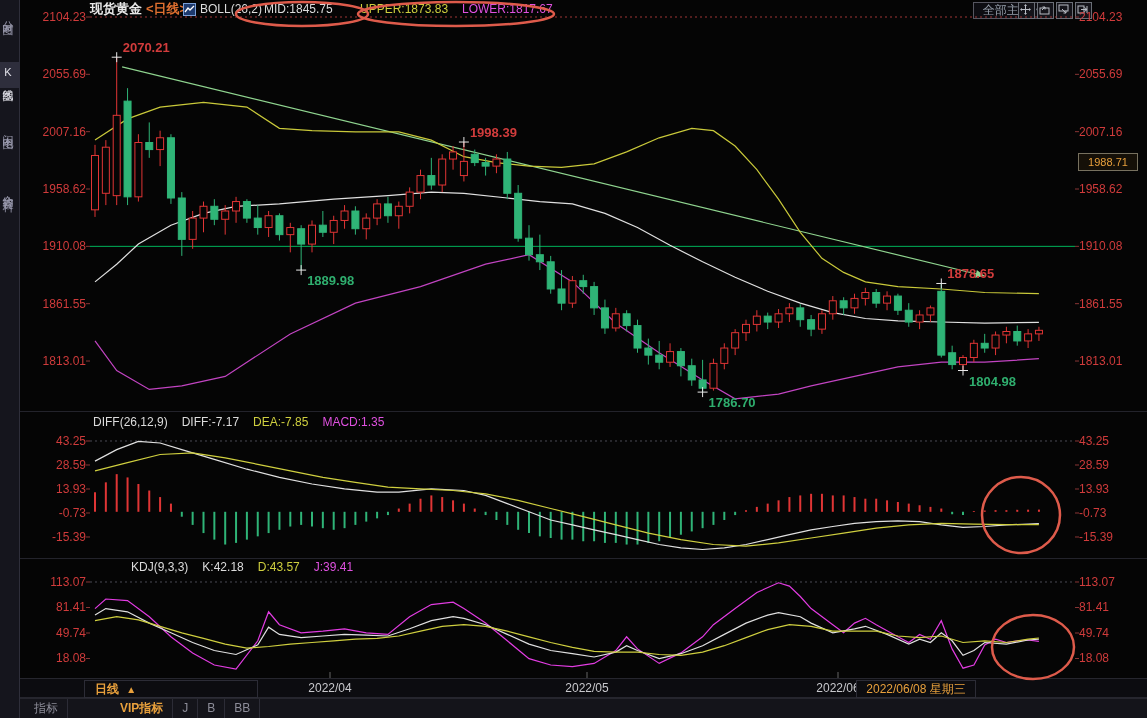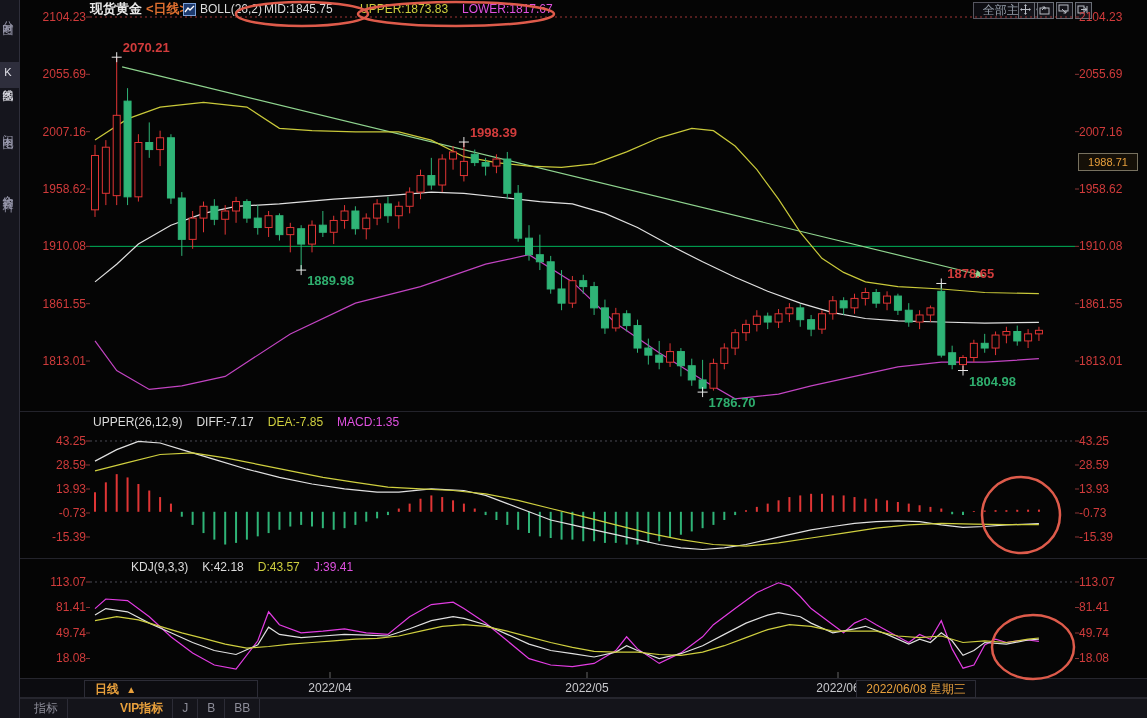--- a/index.html
+++ b/index.html
@@ -106,21 +106,21 @@
 <div class="axr" style="top:10px;">2104.23</div>
 <div class="axr" style="top:67px;">2055.69</div>
 <div class="axr" style="top:125px;">2007.16</div>
 <div class="axr" style="top:182px;">1958.62</div>
 <div class="axr" style="top:239px;">1910.08</div>
 <div class="axr" style="top:297px;">1861.55</div>
 <div class="axr" style="top:354px;">1813.01</div>
 <div class="badge">1988.71</div>
 
 <div class="indhdr" style="top:415px;">
-  <span class="w">UPPER(26,12,9)</span><span class="w">DIFF:-7.17</span><span class="y">DEA:-7.85</span><span class="m">MACD:1.35</span>
+  <span class="w">DIFF(26,12,9)</span><span class="w">DIFF:-7.17</span><span class="y">DEA:-7.85</span><span class="m">MACD:1.35</span>
 </div>
 <div class="axl" style="top:434px;">43.25</div>
 <div class="axl" style="top:458px;">28.59</div>
 <div class="axl" style="top:482px;">13.93</div>
 <div class="axl" style="top:506px;">-0.73</div>
 <div class="axl" style="top:530px;">-15.39</div>
 <div class="axr" style="top:434px;">43.25</div>
 <div class="axr" style="top:458px;">28.59</div>
 <div class="axr" style="top:482px;">13.93</div>
 <div class="axr" style="top:506px;">-0.73</div>

